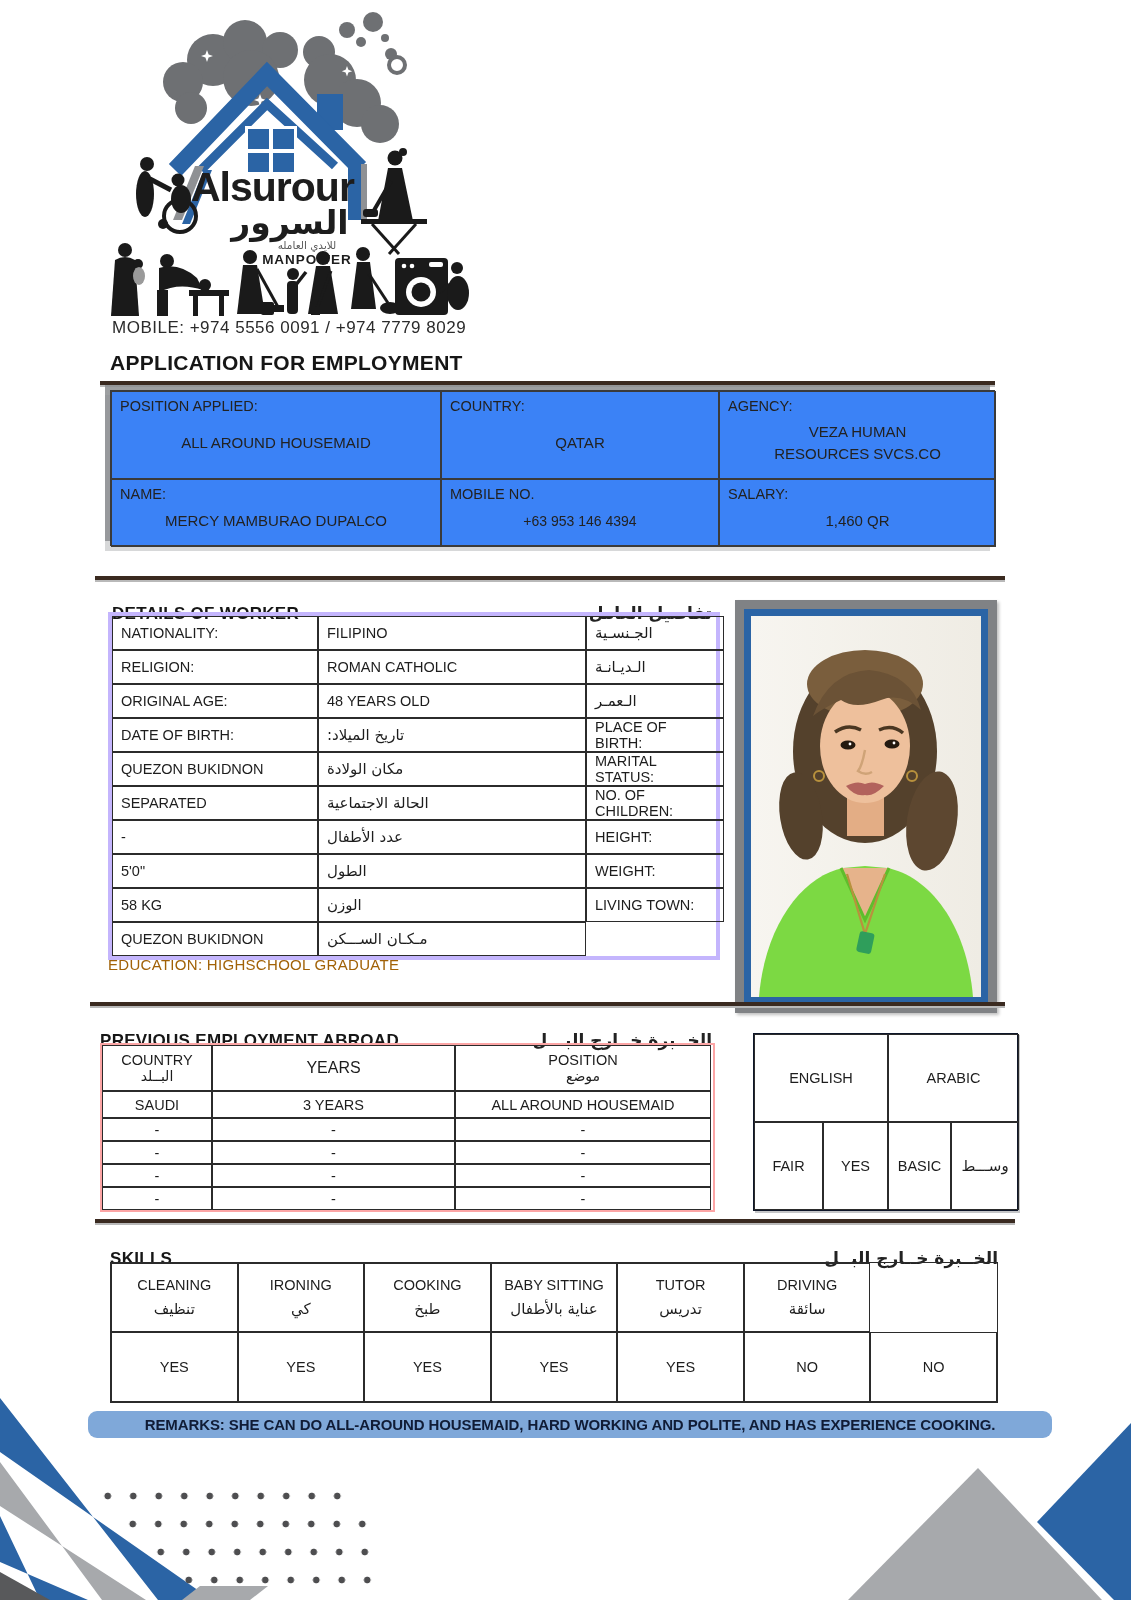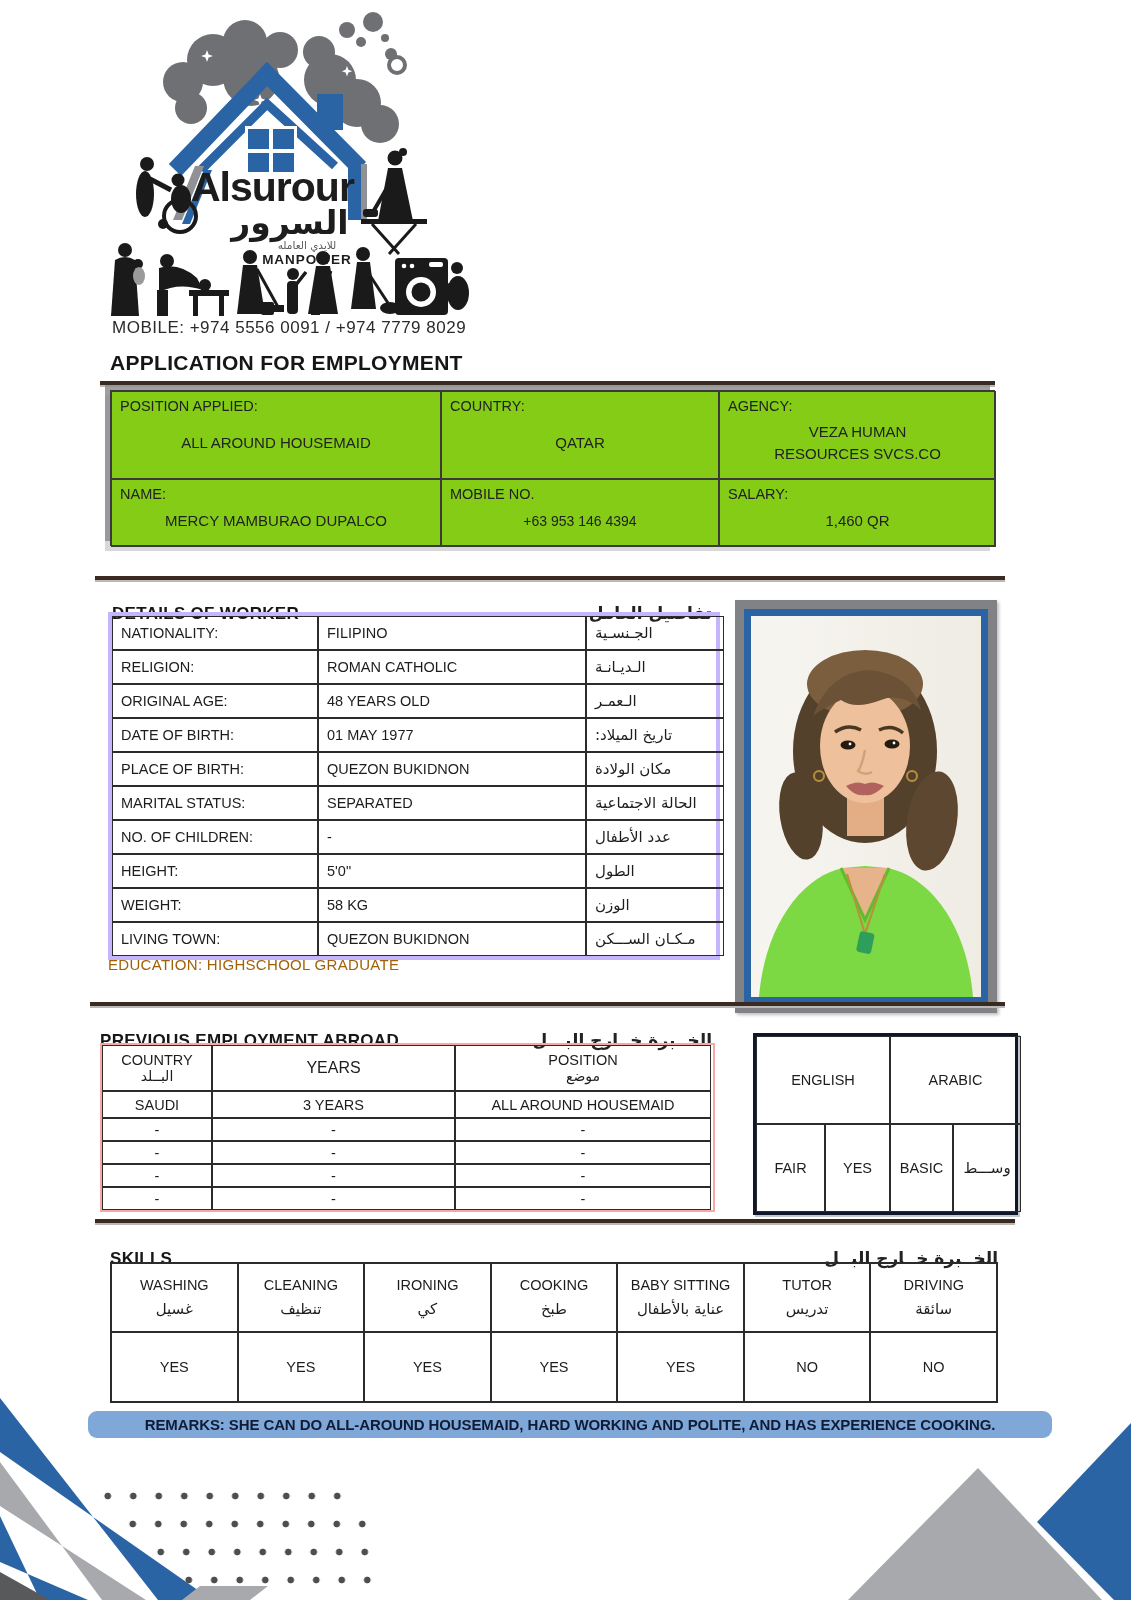--- a/index.html
+++ b/index.html
@@ -17,21 +17,21 @@
   
   .mobile-line{position:absolute;left:112px;top:318px;font-size:17px;letter-spacing:.5px;color:#2b2b2b;}
   .doc-title{position:absolute;left:110px;top:351px;font-size:21px;font-weight:bold;letter-spacing:.3px;color:#161616;}
   .sec-head{position:absolute;display:flex;justify-content:space-between;align-items:baseline;}
   .sec-head .en{font-size:17px;font-weight:bold;color:#161616;letter-spacing:.3px;}
   .sec-head .ar{font-size:17px;font-weight:bold;font-family:"DejaVu Sans",sans-serif;direction:rtl;color:#222;margin-top:20px;}
 
   
   .app-table{position:absolute;left:110px;top:390px;width:885px;height:156px;
     display:grid;grid-template-columns:330px 278px 277px;grid-template-rows:88px 68px;
-    border:1px solid #3a3a3a;box-shadow:-5px -5px 0 rgba(140,142,145,.85), -5px 5px 0 rgba(140,142,145,.35);background:#84cc16;}
+    border:1px solid #3a3a3a;box-shadow:-5px -5px 0 rgba(140,142,145,.85), -5px 5px 0 rgba(140,142,145,.35);background:#3b82f6;}
   .app-cell{border:1px solid #3a3a3a;display:flex;flex-direction:column;padding:6px 8px;}
   .app-cell .lbl{font-size:14.5px;color:#222;}
   .app-cell .val{flex:1;display:flex;align-items:center;justify-content:center;text-align:center;font-size:15px;color:#222;padding:0 14px;line-height:1.45;}
 
   
   .details-table{position:absolute;left:108px;top:612px;width:612px;
     display:grid;grid-template-columns:206px 268px 138px;border:4px solid #c4b5fd;}
   .d-cell{border:1px solid #2b2b2b;height:34px;display:flex;align-items:center;font-size:14.5px;padding:0 8px;color:#1d1d1d;}
   .d-cell.ar{justify-content:flex-end;font-family:"DejaVu Sans",sans-serif;direction:rtl;font-size:15px;}
   .education-line{position:absolute;left:108px;top:956px;font-size:15px;color:#a16207;letter-spacing:.3px;}
@@ -44,21 +44,21 @@
   
   .emp-table{position:absolute;left:100px;top:1043px;width:615px;border:2px solid #fca5a5;}
   .emp-row{display:grid;grid-template-columns:110px 243px 256px;}
   .emp-cell{border:1px solid #2b2b2b;display:flex;flex-direction:column;align-items:center;justify-content:center;text-align:center;font-size:14.5px;color:#1d1d1d;}
   .emp-head .emp-cell{height:46px;}
   .emp-data .emp-cell{height:27px;}
   .emp-data.dash .emp-cell{height:23px;}
   .emp-cell .ar{font-family:"DejaVu Sans",sans-serif;direction:rtl;font-size:14px;}
 
   
-  .lang-table{position:absolute;left:753px;top:1033px;width:265px;border:3px solid #0f172a;box-shadow:2px 2px 0 rgba(140,142,145,.5);}
+  .lang-table{position:absolute;left:753px;top:1033px;width:265px;border:1px solid #0f172a;box-shadow:2px 2px 0 rgba(140,142,145,.5);}
   .lang-top{display:grid;grid-template-columns:134px 131px;}
   .lang-bottom{display:grid;grid-template-columns:69px 65px 63px 68px;}
   .lang-cell{border:1px solid #2b2b2b;height:88px;display:flex;align-items:center;justify-content:center;font-size:14.5px;color:#1d1d1d;}
   .lang-cell.ar{font-family:"DejaVu Sans",sans-serif;direction:rtl;font-size:15px;}
 
   
   .skills-table{position:absolute;left:110px;top:1262px;width:888px;border:1px solid #2b2b2b;}
   .sk-row{display:grid;grid-template-columns:repeat(7,1fr);}
   .sk-cell{border:1px solid #2b2b2b;display:flex;flex-direction:column;align-items:center;justify-content:center;gap:7px;text-align:center;font-size:14.5px;color:#1d1d1d;}
   .sk-head .sk-cell{height:69px;}
@@ -250,21 +250,20 @@
     <div class="d-cell">NATIONALITY:</div>
     <div class="d-cell">FILIPINO</div>
     <div class="d-cell ar">الجـنسـية</div>
     <div class="d-cell">RELIGION:</div>
     <div class="d-cell">ROMAN CATHOLIC</div>
     <div class="d-cell ar">الـديـانـة</div>
     <div class="d-cell">ORIGINAL AGE:</div>
     <div class="d-cell">48 YEARS OLD</div>
     <div class="d-cell ar">الـعمـر</div>
     <div class="d-cell">DATE OF BIRTH:</div>
-    <div class="d-cell">01 MAY 1977</div>
     <div class="d-cell ar">تاريخ الميلاد:</div>
     <div class="d-cell">PLACE OF BIRTH:</div>
     <div class="d-cell">QUEZON BUKIDNON</div>
     <div class="d-cell ar">مكان الولادة</div>
     <div class="d-cell">MARITAL STATUS:</div>
     <div class="d-cell">SEPARATED</div>
     <div class="d-cell ar">الحالة الاجتماعية</div>
     <div class="d-cell">NO. OF CHILDREN:</div>
     <div class="d-cell">-</div>
     <div class="d-cell ar">عدد الأطفال</div>
@@ -386,24 +385,20 @@
 
   <div class="rule" style="left:95px;top:1219px;width:920px;"></div>
   <div class="sec-head" style="left:110px;top:1228px;width:888px;">
     <span class="en">SKILLS</span>
     <span class="ar">الخــبرة خــارج البــل</span>
   </div>
 
   <div class="skills-table">
     <div class="sk-row sk-head">
       <div class="sk-cell">
-        <span>WASHING</span>
-        <span class="ar">غسيل</span>
-      </div>
-      <div class="sk-cell">
         <span>CLEANING</span>
         <span class="ar">تنظيف</span>
       </div>
       <div class="sk-cell">
         <span>IRONING</span>
         <span class="ar">كي</span>
       </div>
       <div class="sk-cell">
         <span>COOKING</span>
         <span class="ar">طبخ</span>

